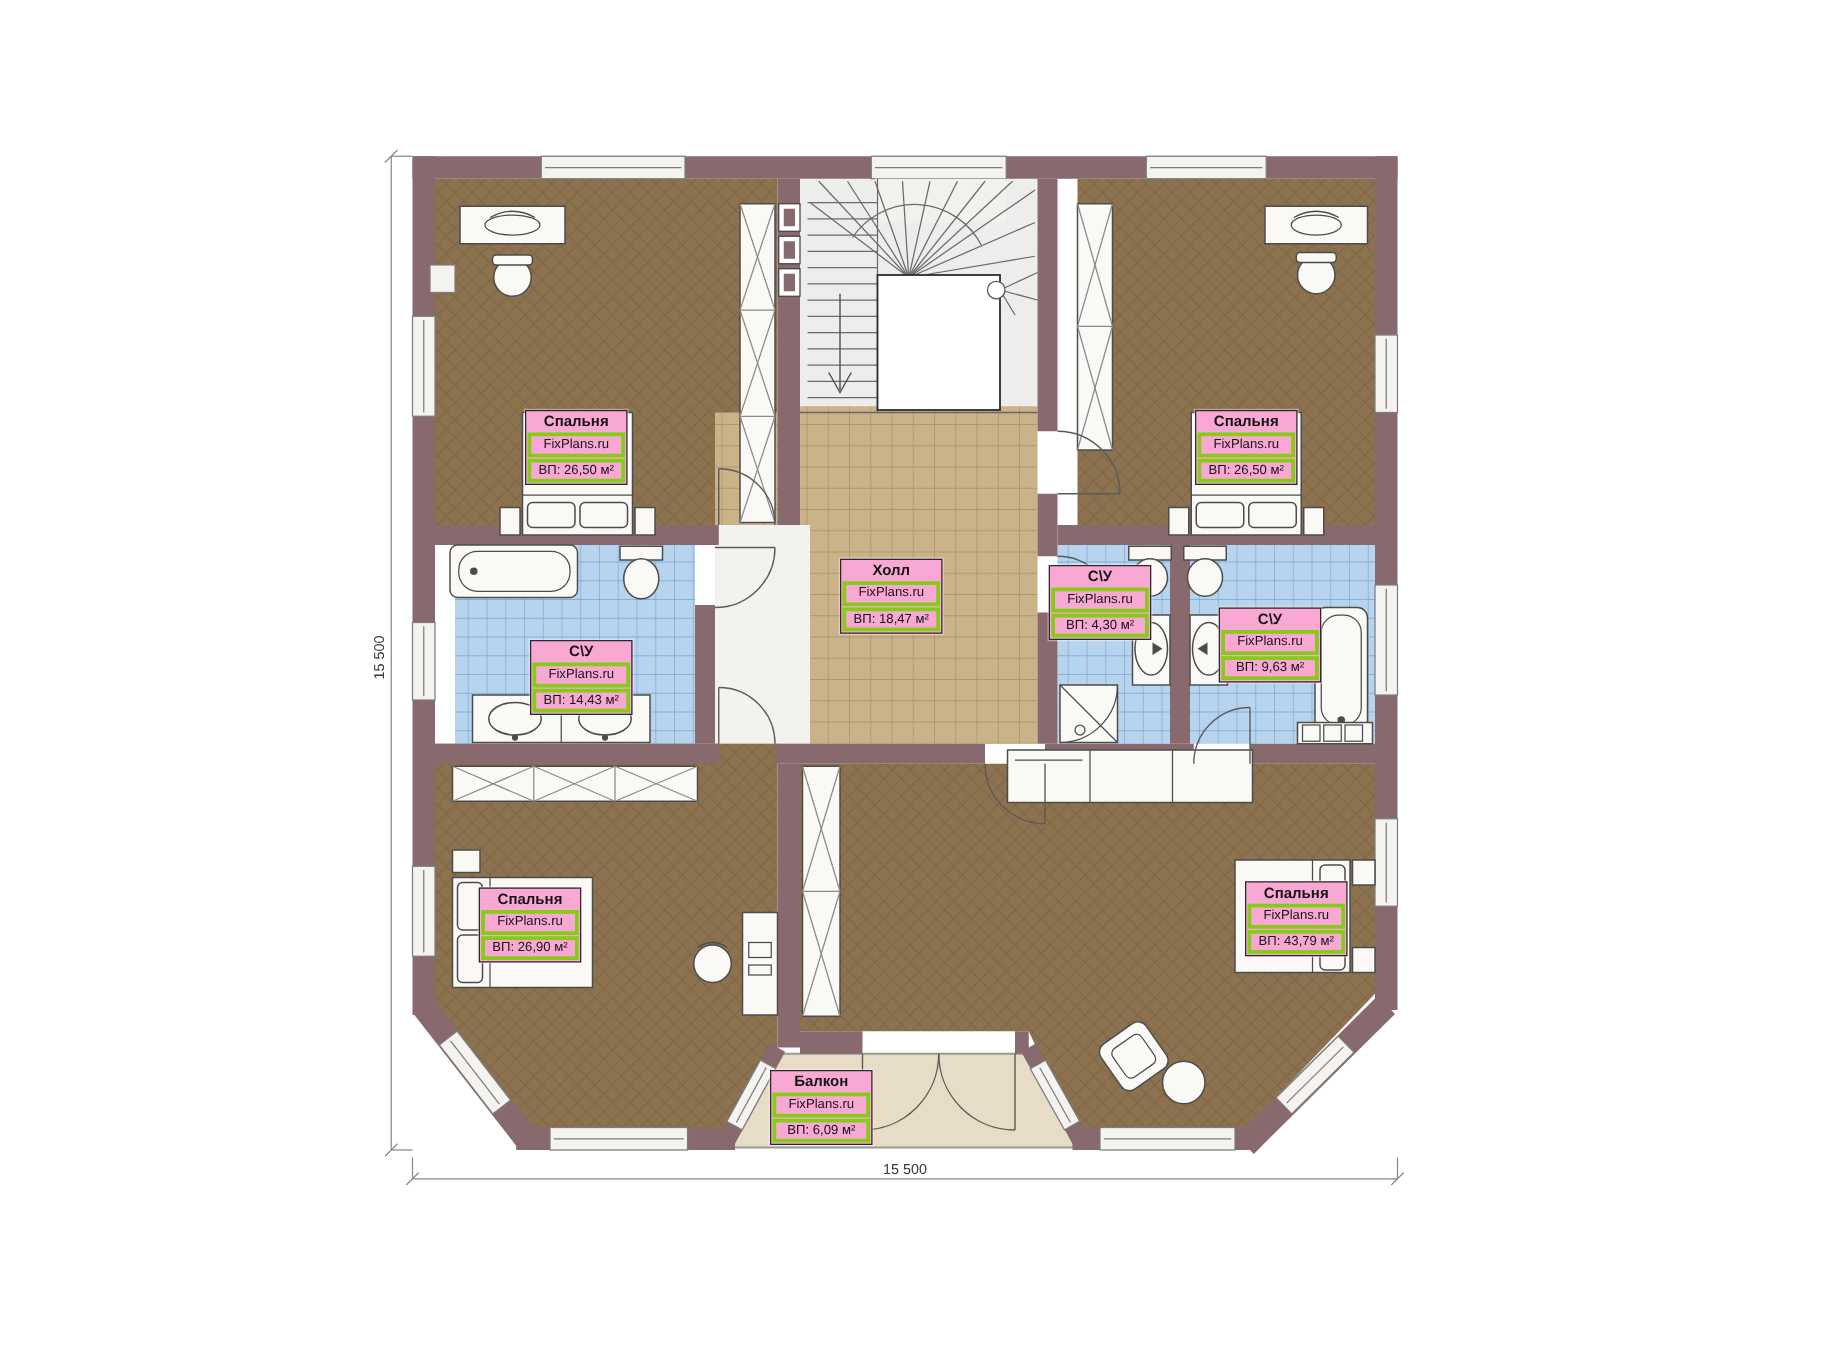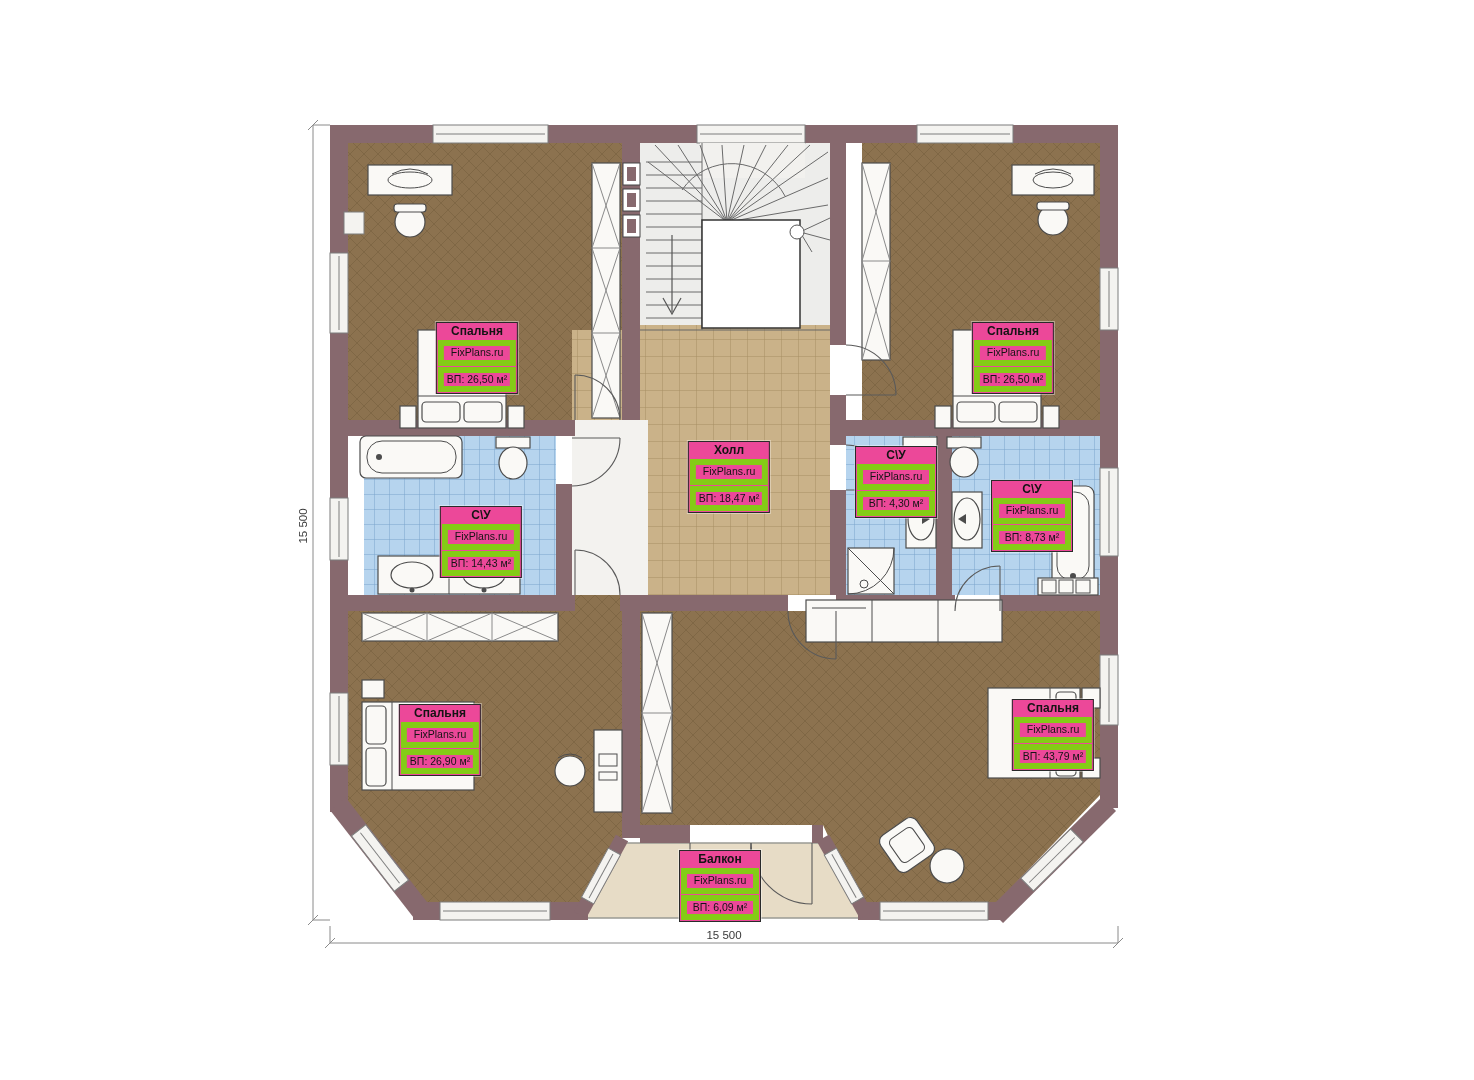--- a/index.html
+++ b/index.html
@@ -9,25 +9,25 @@
   .wall{fill:#87696e;}
   .win{fill:#f4f3f0;stroke:#7d7d7d;stroke-width:1;}
   .winline{stroke:#7d7d7d;stroke-width:1;}
   .furn{fill:#faf9f6;stroke:#4c4c4c;stroke-width:1.2;}
   .furnline{fill:none;stroke:#4c4c4c;stroke-width:1;}
   .door{fill:none;stroke:#5a5a5a;stroke-width:1.1;}
   .hatchln{stroke:#8a8a8a;stroke-width:1;}
   .stairln{stroke:#6a6a6a;stroke-width:1;fill:none;}
   .dimln{stroke:#8a8a8a;stroke-width:1;}
   .dimtext{font:11.5px "Liberation Sans",sans-serif;fill:#3a3a3a;}
-  .room-label{position:absolute;transform:translate(-50%,-50%);background:#ec4899;
+  .room-label{position:absolute;transform:translate(-50%,-50%);background:#f9a8d4;
       border:1px solid #2a2a2a;padding:1px;text-align:center;color:#141414;z-index:5;
-      min-width:78px;box-shadow:0 0 0 1px rgba(255,255,255,.4);margin-left:16px;}
+      min-width:78px;box-shadow:0 0 0 1px rgba(255,255,255,.4);}
   .rl-name{font-weight:bold;font-size:12px;padding:0 4px;line-height:15px;}
-  .rl-brand,.rl-area{border:6px solid #84cc16;margin-top:1px;padding:0 3px;
+  .rl-brand,.rl-area{border:3px solid #84cc16;margin-top:1px;padding:0 3px;
       font-size:10.5px;line-height:13.5px;white-space:nowrap;}
 </style>
 </head>
 <body>
 
 <div class="canvas">
 <svg width="1474" height="1080" viewBox="0 0 1474 1080">
   <defs>
     <pattern id="pq" width="14" height="14" patternUnits="userSpaceOnUse">
       <rect width="14" height="14" fill="#8c724f"></rect>
@@ -452,30 +452,30 @@
   <div class="rl-area">ВП: 14,43 м²</div>
 </div>
 <div class="room-label" style="left:880px;top:482px">
   <div class="rl-name">С\У</div>
   <div class="rl-brand">FixPlans.ru</div>
   <div class="rl-area">ВП: 4,30 м²</div>
 </div>
 <div class="room-label" style="left:1016px;top:516px">
   <div class="rl-name">С\У</div>
   <div class="rl-brand">FixPlans.ru</div>
-  <div class="rl-area">ВП: 8,73 м²</div>
+  <div class="rl-area">ВП: 9,63 м²</div>
 </div>
 <div class="room-label" style="left:424px;top:740px">
   <div class="rl-name">Спальня</div>
   <div class="rl-brand">FixPlans.ru</div>
   <div class="rl-area">ВП: 26,90 м²</div>
 </div>
 <div class="room-label" style="left:1037px;top:735px">
   <div class="rl-name">Спальня</div>
   <div class="rl-brand">FixPlans.ru</div>
   <div class="rl-area">ВП: 43,79 м²</div>
 </div>
-<div class="room-label" style="left:704px;top:886px">
+<div class="room-label" style="left:657px;top:886px">
   <div class="rl-name">Балкон</div>
   <div class="rl-brand">FixPlans.ru</div>
   <div class="rl-area">ВП: 6,09 м²</div>
 </div>
 </div>
 
 </body></html>

